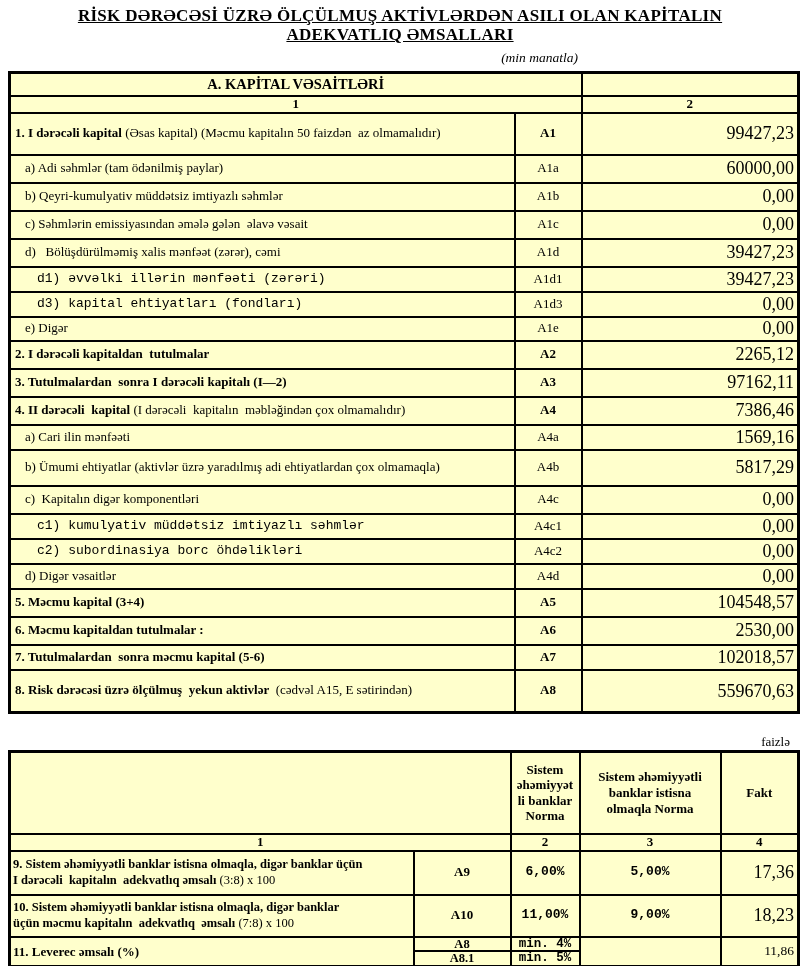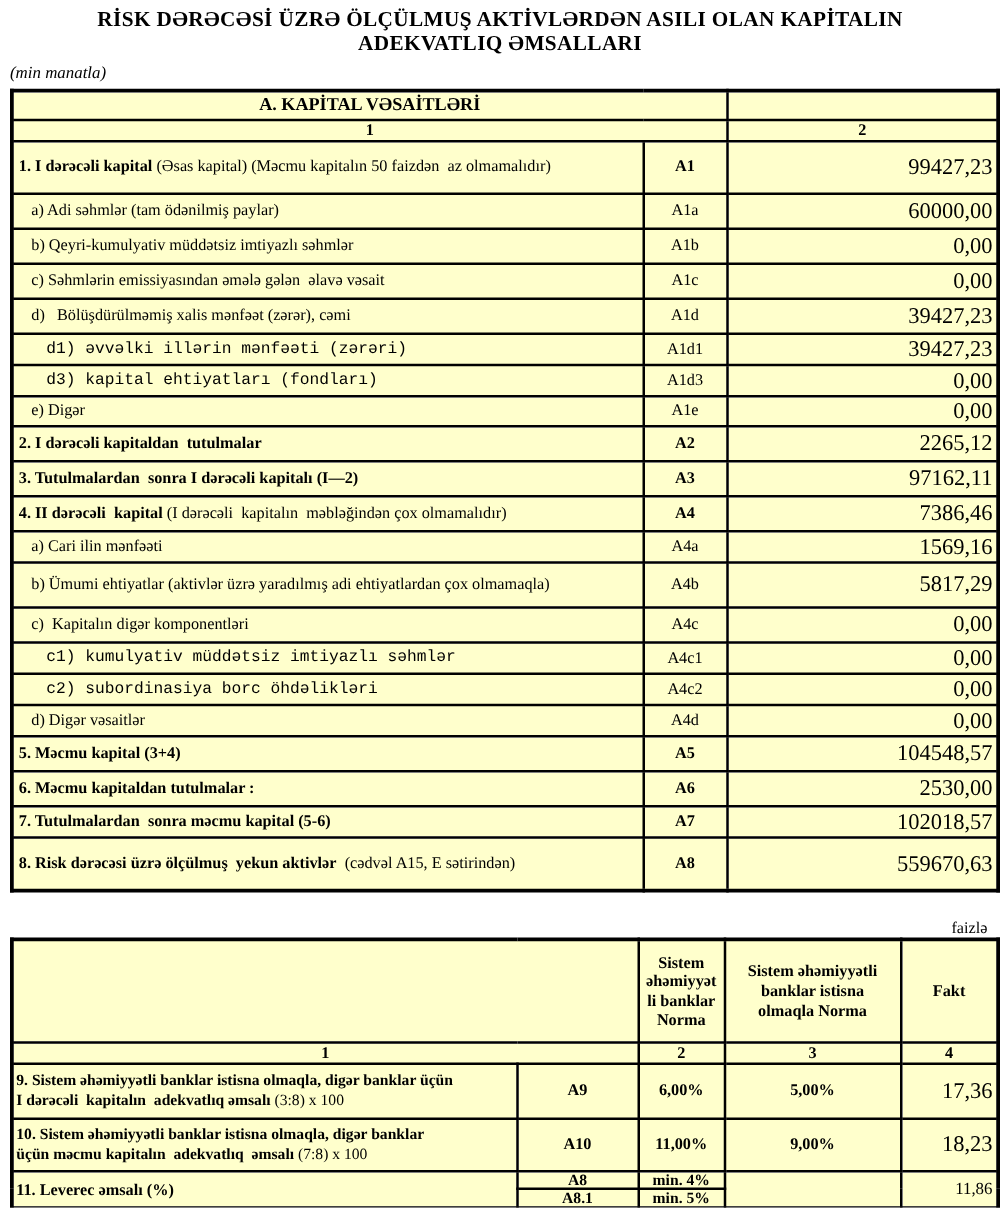--- a/index.html
+++ b/index.html
@@ -12,29 +12,29 @@
   .page { width: 792px; padding-left: 8px; }
 
   .title {
     padding-top: 6px;
     text-align: center;
     font-weight: bold;
     font-size: 17px;
     line-height: 19px;
     letter-spacing: 0.3px;
     white-space: pre-line;
+    text-decoration: underline;
   }
 
   .meta-row {
     margin-top: 6px;
     display: flex;
     align-items: baseline;
     height: 17px;
     font-size: 13.5px;
-    flex-direction: column;
   }
   .unit-note { flex: 0 0 570px; text-align: right; font-style: italic; }
   .date { flex: 1 1 auto; text-align: center; font-style: italic; font-weight: bold; }
 
   table {
     border-collapse: collapse;
     table-layout: fixed;
     width: 789px;
     border: 3px solid var(--border, #000);
   }
@@ -78,21 +78,21 @@
     text-align: right;
     padding-right: 2px;
     font-size: 13px;
   }
   .t2 { margin-top: 1px; }
   .th2 {
     text-align: center; font-weight: bold;
     white-space: pre-wrap; font-size: 13px; line-height: 1.2;
   }
   .lbl2 { text-align: left; padding: 1px 2px; white-space: pre-wrap; font-size: 12.5px; line-height: 1.25; }
-  .pct { text-align: center; }
+  .pct { text-align: center; font-family: Liberation Mono, monospace; }
   .lev td { font-size: 12.5px; line-height: 1; padding-top: 0; padding-bottom: 0; }
   .lev .lbl2 { font-size: 13px; }
   .lev .val { font-size: 13.5px; }
 </style>
 </head>
 <body style="background: rgb(255, 255, 255); color: rgb(0, 0, 0);">
 
 <div class="page">
 
   <div class="title">RİSK DƏRƏCƏSİ ÜZRƏ ÖLÇÜLMUŞ AKTİVLƏRDƏN ASILI OLAN KAPİTALIN

